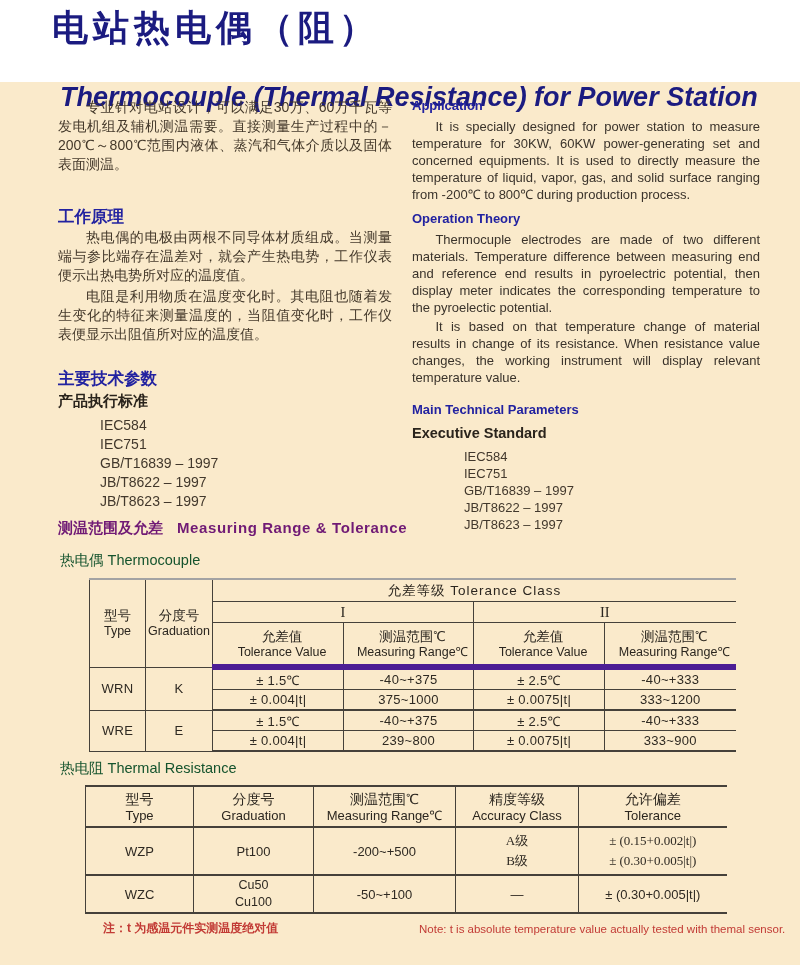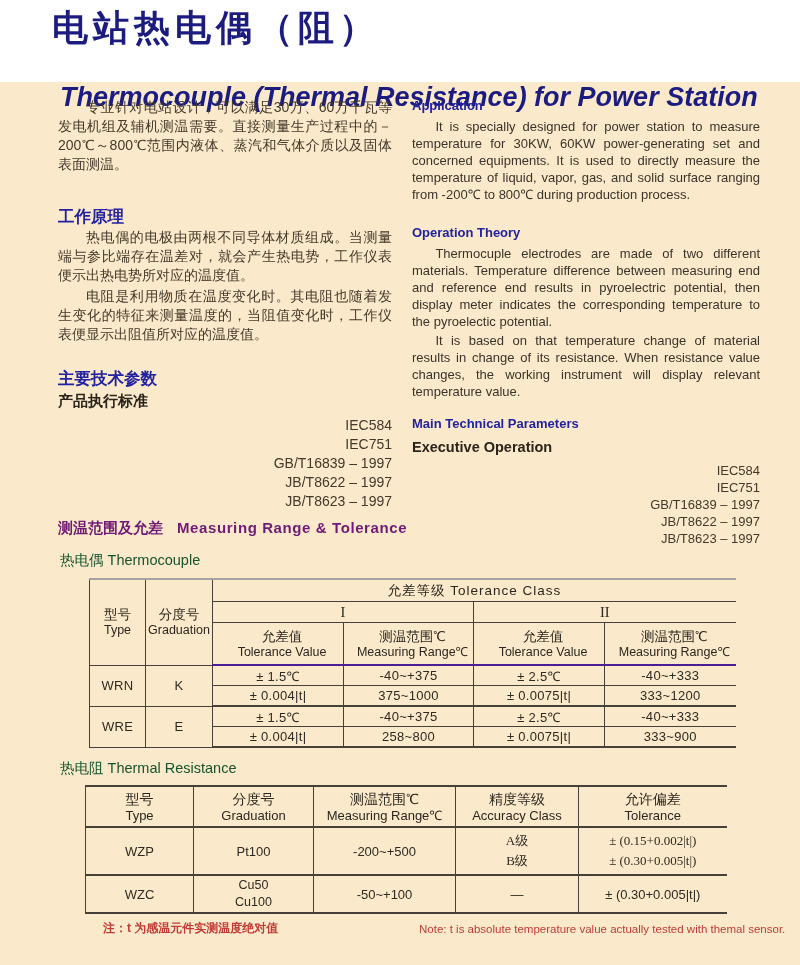--- a/index.html
+++ b/index.html
@@ -24,28 +24,28 @@
 
   .h-blue { font-size:16.5px; font-weight:bold; color:#2222A0; margin:0; line-height:20px; }
   .col-right .h-blue { font-size:13px; }
 
   .cn-p { font-size:14px; line-height:19px; color:#44392B; text-align:justify;
           text-indent:2em; margin:2px 0 0 0; }
   .en-p { font-size:13px; line-height:17px; color:#3A332B; text-align:justify;
           text-indent:1.8em; margin:2px 0 0 0; }
 
   .mt-op-l { margin-top:32px; }
-  .mt-op-r { margin-top:20px; }
+  .mt-op-r { margin-top:6px; }
   .mt-params-l { margin-top:24px; }
   .mt-params-r { margin-top:14px; }
 
   .subhead { font-size:15px; font-weight:bold; color:#2A241C; margin:3px 0 0 0; line-height:20px; }
   .col-right .subhead { font-size:14.5px; }
 
-  .std-list { margin:5px 0 0 0; padding-left:42px; list-style:none;text-align:right; }
+  .std-list { margin:5px 0 0 0; padding-left:42px; list-style:none; }
   .col-right .std-list { padding-left:52px; }
   .std-list li { font-size:14px; line-height:19px; color:#42382C; }
   .col-right .std-list li { font-size:13px; line-height:17px; }
 
   
   .section-title { position:absolute; left:58px; top:519px; font-size:15px; font-weight:bold;
                    color:#701a75; white-space:nowrap; }
   .section-title .en { margin-left:14px; letter-spacing:0.6px; }
   .tbl-label { position:absolute; font-size:14.5px; color:#14532d; white-space:nowrap; }
   .tc-label { left:60px; top:551px; }
@@ -53,21 +53,21 @@
 
   
   table { border-collapse:collapse; table-layout:fixed; position:absolute; background:transparent; }
   td { border:1px solid #45413A; text-align:center; vertical-align:middle; padding:0;
        color:#2E2922; overflow:hidden; }
   tr > td:last-child { border-right:none; }
 
   .t1 { left:89px; top:578px; width:646px; }
   .t1 .hr1 td { height:21px; }
   .t1 .hr2 td { height:20px; }
-  .t1 .hr3 td { height:41px; border-bottom:2px solid #4c1d95;padding-left:8px; }
+  .t1 .hr3 td { height:41px; border-bottom:6px solid #4c1d95;padding-left:8px; }
   .t1 tr.top td { border-top:2px solid #a3a3a3; }
   .t1 .d td { height:19px; font-size:13px; letter-spacing:0.3px; }
   .t1 .grp-end td { border-bottom:2px solid #45413A; }
   .t1 .head-main td { vertical-align:middle; }
 
   .hd-cn { font-size:13.5px; line-height:17px; color:#2B261F; }
   .hd-en { font-size:12.5px; line-height:15px; color:#2B261F; }
   .tc-class { font-size:13.5px; letter-spacing:1px; color:#2B261F; }
   .roman { font-family:"Liberation Serif", serif; font-size:14.5px; color:#2B261F; }
   .type-cell { font-size:13.5px; }
@@ -118,21 +118,21 @@
 
 <div class="col col-right">
   <h3 class="h-blue">Application</h3>
   <p class="en-p">It is specially designed for power station to measure temperature for 30KW, 60KW power-generating set and concerned equipments. It is used to directly measure the temperature of liquid, vapor, gas, and solid surface ranging from -200℃ to 800℃ during production process.</p>
 
   <h3 class="h-blue mt-op-r">Operation Theory</h3>
   <p class="en-p">Thermocuple electrodes are made of two different materials. Temperature difference between measuring end and reference end results in pyroelectric potential, then display meter indicates the corresponding temperature to the pyroelectic potential.</p>
   <p class="en-p">It is based on that temperature change of material results in change of its resistance. When resistance value changes, the working instrument will display relevant temperature value.</p>
 
   <h3 class="h-blue mt-params-r">Main Technical Parameters</h3>
-  <div class="subhead">Executive Operation</div>
+  <div class="subhead">Executive Standard</div>
   <ul class="std-list">
     <li>IEC584</li>
     <li>IEC751</li>
     <li>GB/T16839 – 1997</li>
     <li>JB/T8622 – 1997</li>
     <li>JB/T8623 – 1997</li>
   </ul>
 </div>
 
 <div class="section-title">
@@ -200,21 +200,21 @@
   <tr class="d">
     <td rowspan="2" class="type-cell">WRE</td>
     <td rowspan="2" class="type-cell">E</td>
     <td>± 1.5℃</td>
     <td>-40~+375</td>
     <td>± 2.5℃</td>
     <td>-40~+333</td>
   </tr>
   <tr class="d grp-end">
     <td>± 0.004|t|</td>
-    <td>258~800</td>
+    <td>239~800</td>
     <td>± 0.0075|t|</td>
     <td>333~900</td>
   </tr>
 </tbody>
   </table>
 
 <div class="tbl-label tr-label">热电阻 Thermal Resistance</div>
 
 <table class="t2">
   <colgroup>

